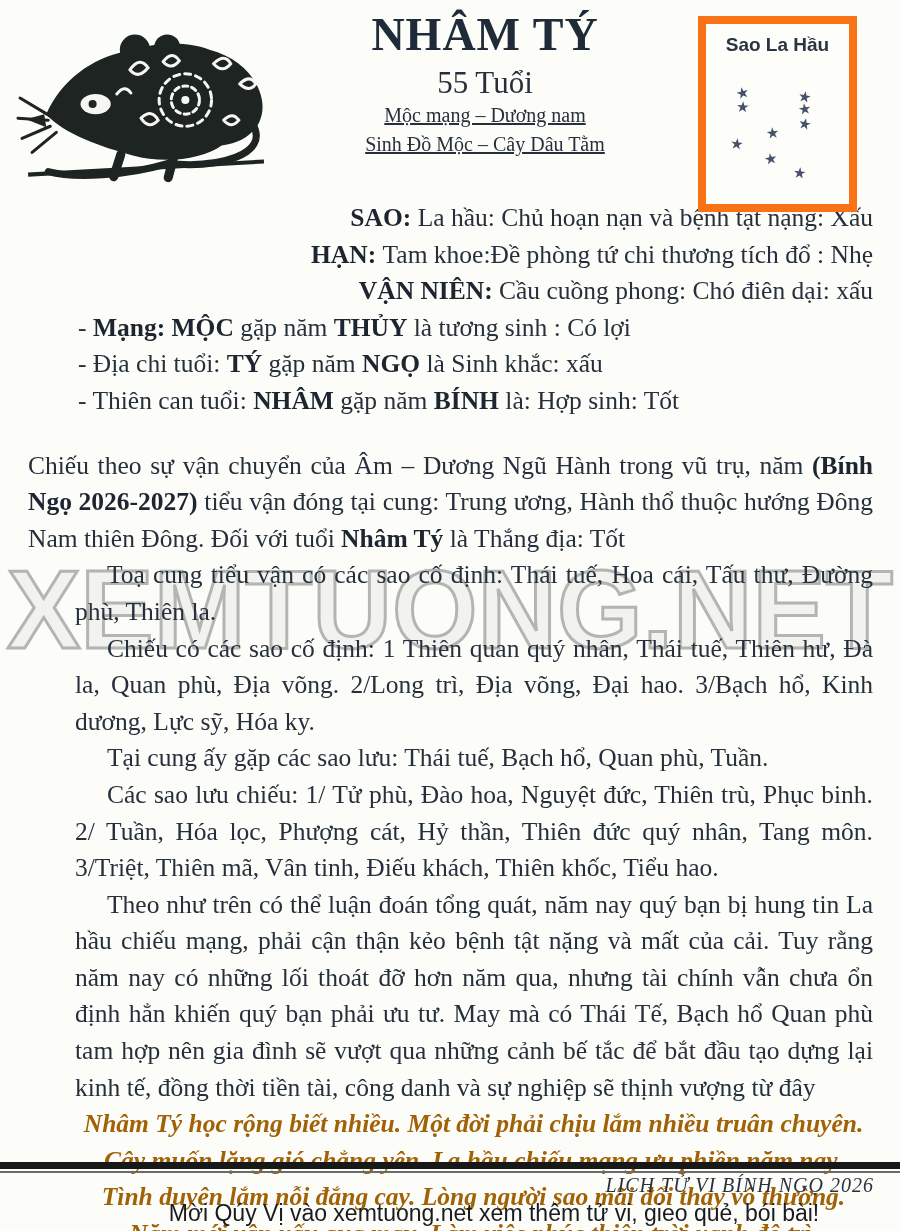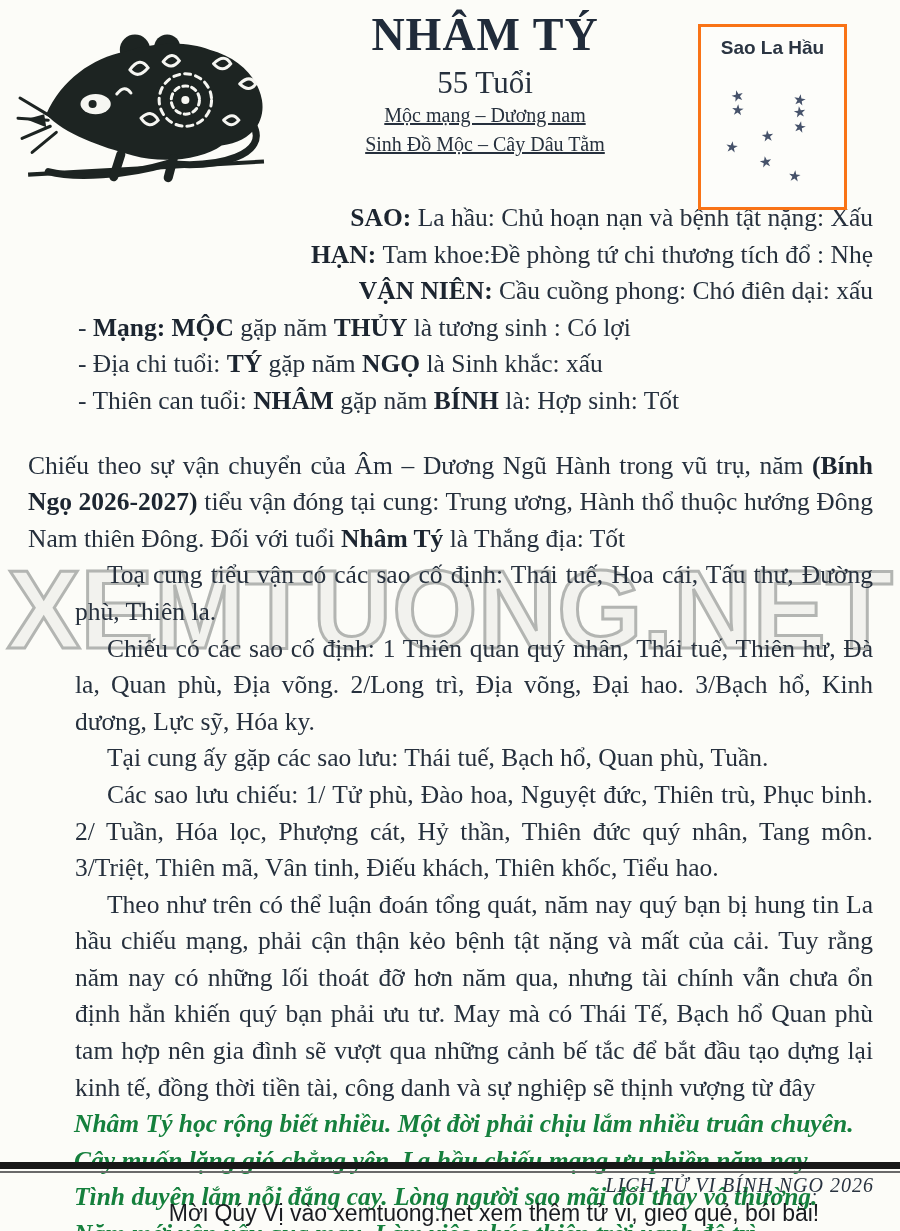--- a/index.html
+++ b/index.html
@@ -7,35 +7,35 @@
         font-family:"Liberation Serif","DejaVu Serif",serif;color:#26303d;}
   
   .header{position:absolute;left:265px;top:6px;width:440px;text-align:center;z-index:3;}
   .title{font-size:46px;font-weight:bold;line-height:58px;letter-spacing:1px;color:#202b3a;}
   .age{font-size:31px;line-height:37px;}
   .birth{font-size:27px;line-height:33px;}
   .menh{font-size:20px;line-height:29px;text-decoration:underline;}
   
   .rat{position:absolute;left:16px;top:4px;width:252px;height:184px;z-index:3;}
   
-  .starbox{position:absolute;left:698px;top:16px;width:143px;height:180px;border:3px solid #f97316;z-index:3;background:#fdfdfa;margin-top:8px;}
+  .starbox{position:absolute;left:698px;top:16px;width:143px;height:180px;border:8px solid #f97316;z-index:3;background:#fdfdfa;}
   .starbox-title{position:absolute;left:0;top:10px;width:100%;text-align:center;
         font-family:"Liberation Sans","DejaVu Sans",sans-serif;font-size:19px;font-weight:bold;color:#2b3542;}
   .star{position:absolute;font-size:15px;color:#46526a;line-height:15px;}
   
   .watermark{position:absolute;left:0;top:552px;width:900px;height:125px;z-index:0;}
   
   .doc{position:absolute;left:28px;top:200px;width:845px;z-index:1;
        font-size:25.5px;line-height:36.6px;}
   .tl{margin:0;}
   .tl.label{text-align:right;}
   .tl.dash{padding-left:50px;}
   .tl.flush{text-align:justify;margin-top:28px;}
   .tl.para{text-align:justify;text-indent:32px;margin-left:47px;}
-  .tl.poem{padding-left:46px;font-weight:bold;font-style:italic;color:#15803d;}
+  .tl.poem{padding-left:46px;font-weight:bold;font-style:italic;color:#a16207;text-align:center;}
   .s-b{font-weight:bold;color:#1c2530;}
   
   .rule1{position:absolute;left:0;top:1162px;width:900px;height:7px;background:#181818;z-index:3;}
   .rule2{position:absolute;left:0;top:1171px;width:900px;height:2px;background:#6a6a6a;z-index:3;}
   .lich{position:absolute;right:26px;top:1174px;font-size:20px;font-weight:normal;font-style:italic;
         color:#28323f;z-index:3;letter-spacing:1px;}
   .promo{position:absolute;left:0;top:1200px;width:900px;text-align:center;z-index:3;
         font-family:"Liberation Sans","DejaVu Sans",sans-serif;font-size:23px;color:#191b20;margin-left:44px;}
 </style>
 </head>

